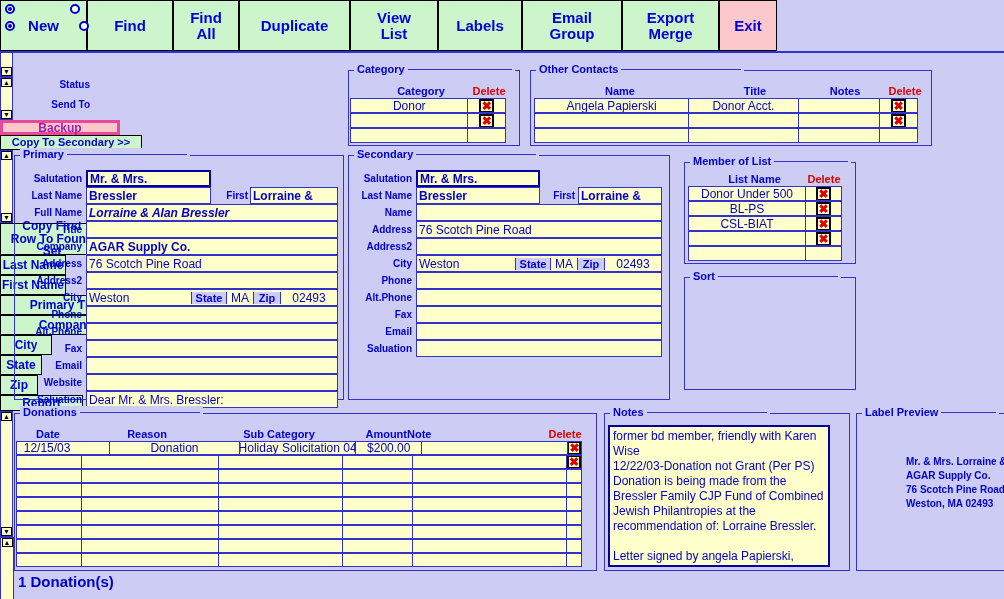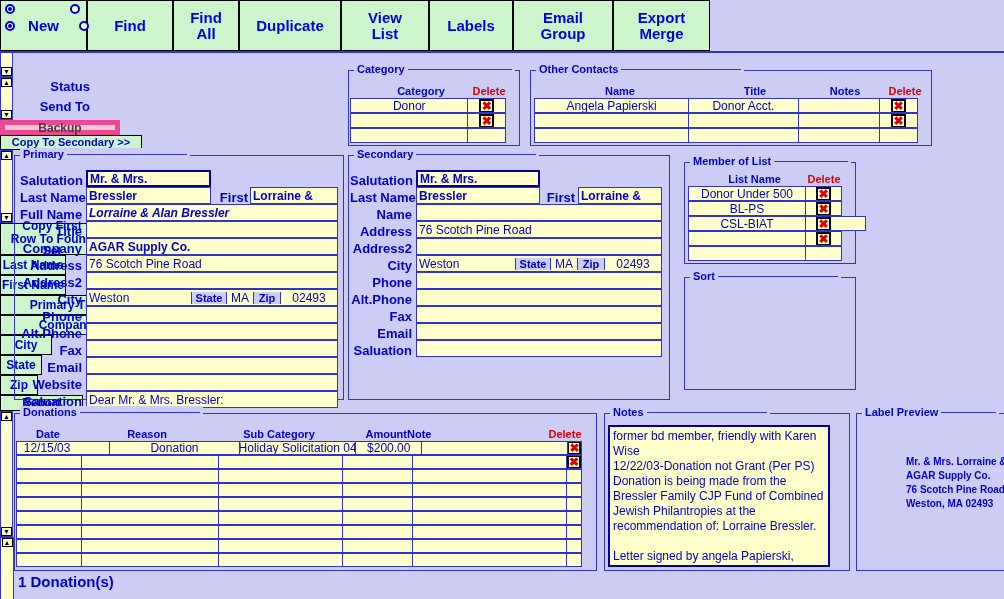--- a/index.html
+++ b/index.html
@@ -29,21 +29,21 @@
           white-space:nowrap;}
   .glabel .rule{display:inline-block;vertical-align:middle;height:1px;}
 
   
   .fld{background:#ffffcc;border:1px solid #3333cc;box-sizing:border-box;
        font-size:12px;color:#0000cc;padding:0 2px;display:flex;align-items:center;
        overflow:hidden;white-space:nowrap;}
   .fld.bold{font-weight:bold;}
   .fld.ital{font-style:italic;font-weight:bold;}
   .fld.thick{border:2px solid #00009e;}
-  .lbl{position:absolute;font-weight:bold;font-size:13px;color:#0000cc;
+  .lbl{position:absolute;font-weight:bold;font-size:10px;color:#0000cc;
        text-align:right;white-space:nowrap;}
   .inlbl{background:#ccccf5;border-left:1px solid #3333cc;border-right:1px solid #3333cc;
          font-weight:bold;font-size:11px;color:#0000cc;display:flex;align-items:center;
          justify-content:center;box-sizing:border-box;}
   .inval{background:#ffffcc;display:flex;align-items:center;justify-content:center;
          font-size:12px;box-sizing:border-box;}
 
   
   .radiorow{background:#ffffcc;border:1px solid #00009e;box-sizing:border-box;
             display:flex;align-items:center;font-weight:bold;font-size:13px;}
@@ -71,48 +71,49 @@
       display:flex;flex-direction:column;justify-content:space-between;align-items:center;}
   .sbar{width:11px;height:9px;background:#ffffcc;border:1px solid #000;
         box-sizing:border-box;display:flex;align-items:center;justify-content:center;
         font-size:7px;line-height:1;cursor:pointer;color:#000;}
   .sbtrack{flex:1;width:100%;}
 
   
   .gbtn{background:#ccf5cc;border:1px solid #000;box-sizing:border-box;
         display:flex;align-items:center;justify-content:center;text-align:center;
         font-weight:bold;font-size:12px;color:#0000cc;cursor:pointer;line-height:1.05;}
-  .pbtn{background:#fcc8cc;border:5px solid #ec4899;box-sizing:border-box;
+  .pbtn{background:#fcc8cc;border:3px solid #ec4899;box-sizing:border-box;
         display:flex;align-items:center;justify-content:center;
-        font-weight:bold;font-size:12px;color:#404040;cursor:pointer;}
+        font-weight:bold;font-size:12px;color:#a21caf;cursor:pointer;}
 
   
   .notesbox{background:#ffffcc;border:2px solid #00009e;box-sizing:border-box;
             font-size:12px;color:#0000cc;padding:2px 3px;line-height:15px;
             overflow:hidden;white-space:pre-wrap;}
   .labelprev{font-weight:bold;font-size:10px;color:#0000cc;line-height:14px;
              white-space:nowrap;overflow:hidden;padding-left:44px;}
   #status{position:absolute;font-weight:bold;font-size:15px;color:#0000cc;}
 </style>
 </head>
 <body>
 
 <div id="toolbar">
     <div class="tbtn" style="width: 87px; white-space: pre-line;">New</div>
     <div class="tbtn" style="width: 86px; white-space: pre-line;">Find</div>
     <div class="tbtn" style="width: 66px; white-space: pre-line;">Find
 All</div>
-    <div class="tbtn" style="width: 102px; white-space: pre-line;">Duplicate</div>
+    <div class="tbtn" style="width: 111px; white-space: pre-line;">Duplicate</div>
     <div class="tbtn" style="width: 88px; white-space: pre-line;">View
 List</div>
     <div class="tbtn" style="width: 84px; white-space: pre-line;">Labels</div>
     <div class="tbtn" style="width: 100px; white-space: pre-line;">Email
 Group</div>
     <div class="tbtn" style="width: 97px; white-space: pre-line;">Export
 Merge</div>
+    <div class="tbtn exit" style="width: 58px; white-space: pre-line;">Exit</div>
   </div>
 
 <div class="lbl" style="left:22px;top:79px;width:68px;">Status</div>
 <div class="radiorow" id="status-row" style="left:96px;top:76px;width:240px;height:17px;padding-left:4px;">
     <span class="ritem">
       <span class="radio on"></span>
       <span>Active</span>
     </span>
     <span class="ritem">
       <span class="radio"></span>
@@ -289,21 +290,21 @@
       <div class="tcell" style="width: 36px; border-left: 1px solid rgb(51, 51, 204);">
         <div class="xbtn">✖</div>
       </div>
     </div>
     <div class="trow" style="position: absolute; left: 688px; top: 201px; width: 154px; height: 15px;">
       <div class="tcell" style="width: 116px;">BL-PS</div>
       <div class="tcell" style="width: 36px; border-left: 1px solid rgb(51, 51, 204);">
         <div class="xbtn">✖</div>
       </div>
     </div>
-    <div class="trow" style="position: absolute; left: 688px; top: 216px; width: 178px; height: 15px;">
+    <div class="trow" style="position: absolute; left: 688px; top: 216px; width: 154px; height: 15px;">
       <div class="tcell" style="width: 116px;">CSL-BIAT</div>
       <div class="tcell" style="width: 36px; border-left: 1px solid rgb(51, 51, 204);">
         <div class="xbtn">✖</div>
       </div>
     </div>
     <div class="trow" style="position: absolute; left: 688px; top: 231px; width: 154px; height: 15px;">
       <div class="tcell" style="width: 116px;"></div>
       <div class="tcell" style="width: 36px; border-left: 1px solid rgb(51, 51, 204);">
         <div class="xbtn">✖</div>
       </div>

